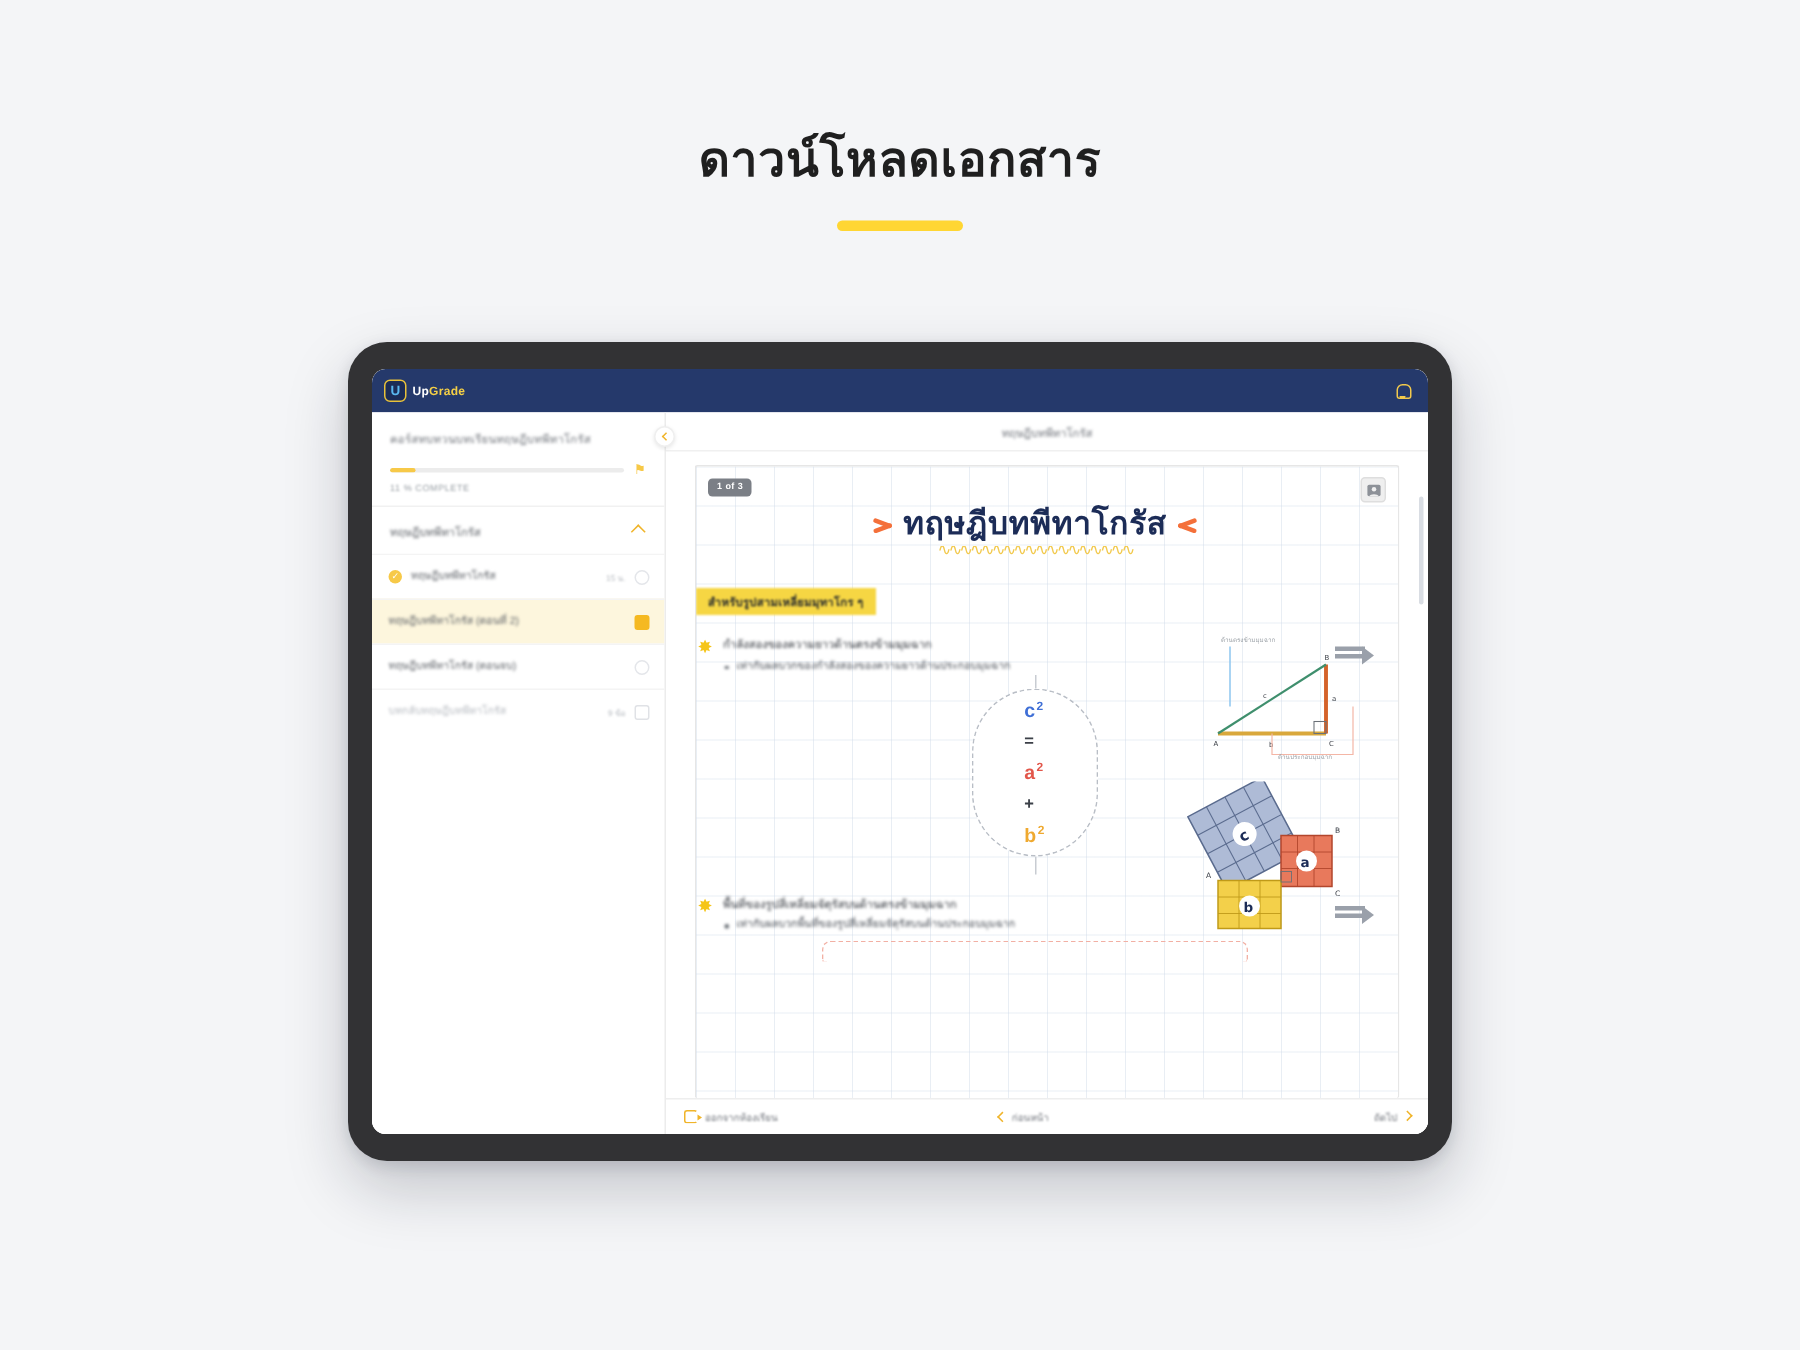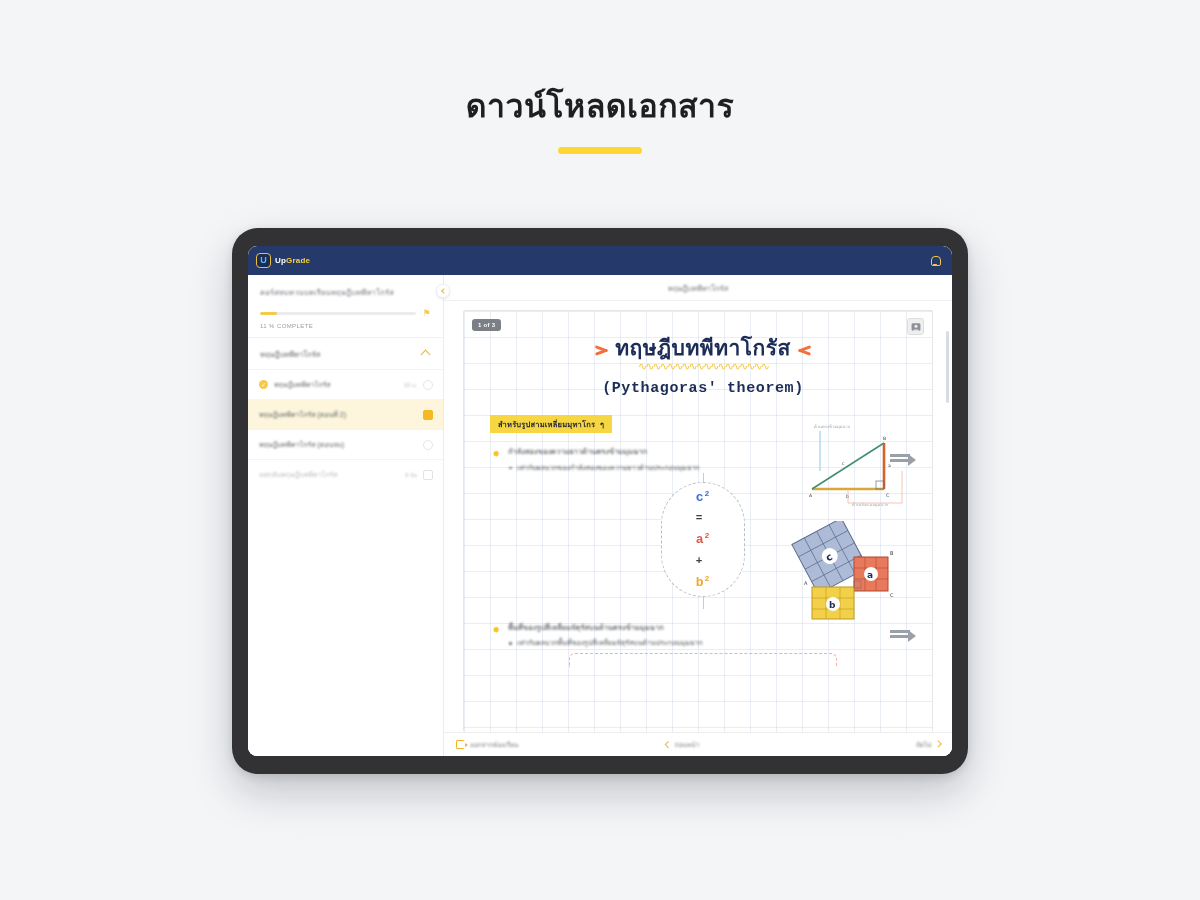--- a/index.html
+++ b/index.html
@@ -176,21 +176,21 @@
   }
   .dl-btn {
     position: absolute; right: 8px; top: 7px; z-index: 3;
     width: 17px; height: 17px; border-radius: 3px;
     background: #efefef; border: 1px solid #dedede;
     display: flex; align-items: center; justify-content: center;
   }
   .dl-btn svg { display: block; }
 
   
-  .doc-inner { padding: 26px 16px 0 26px; position: relative; font-family: Liberation Mono, monospace; }
+  .doc-inner { padding: 26px 16px 0 0; position: relative; }
   .title-row { display: flex; align-items: center; justify-content: center; gap: 8px; }
   .arrow-in { display: flex; flex-direction: column; gap: 2px; }
   .arrow-in span {
     display: block; width: 13px; height: 2.6px; background: #f4703a; border-radius: 2px;
   }
   .arrow-in span:first-child { transform: rotate(20deg) translateX(1px); }
   .arrow-in span:last-child { transform: rotate(-20deg) translateX(1px); }
   .arrow-in.right span:first-child { transform: rotate(-20deg) translateX(-1px); }
   .arrow-in.right span:last-child { transform: rotate(20deg) translateX(-1px); }
   .doc-title-th {
@@ -388,21 +388,20 @@
                       <span></span>
                       <span></span>
                     </div>
                   <div class="doc-title-th">ทฤษฎีบทพีทาโกรัส</div>
                   <div class="arrow-in right">
                       <span></span>
                       <span></span>
                     </div>
                 </div>
                 <div class="squiggle">∿∿∿∿∿∿∿∿∿∿∿∿∿∿∿∿∿∿</div>
-                <div class="doc-title-en">(Pythagoras' theorem)</div>
 
                 <div class="hl-row">
                   <span class="hl">สำหรับรูปสามเหลี่ยมมุทาโกร ๆ</span>
                 </div>
 
                 <div class="block">
                   <div class="sparkle"></div>
                   <div class="block-text">
                     <div class="ln1">กำลังสองของความยาวด้านตรงข้ามมุมฉาก</div>
                     <div class="ln2">เท่ากับผลบวกของกำลังสองของความยาวด้านประกอบมุมฉาก</div>

